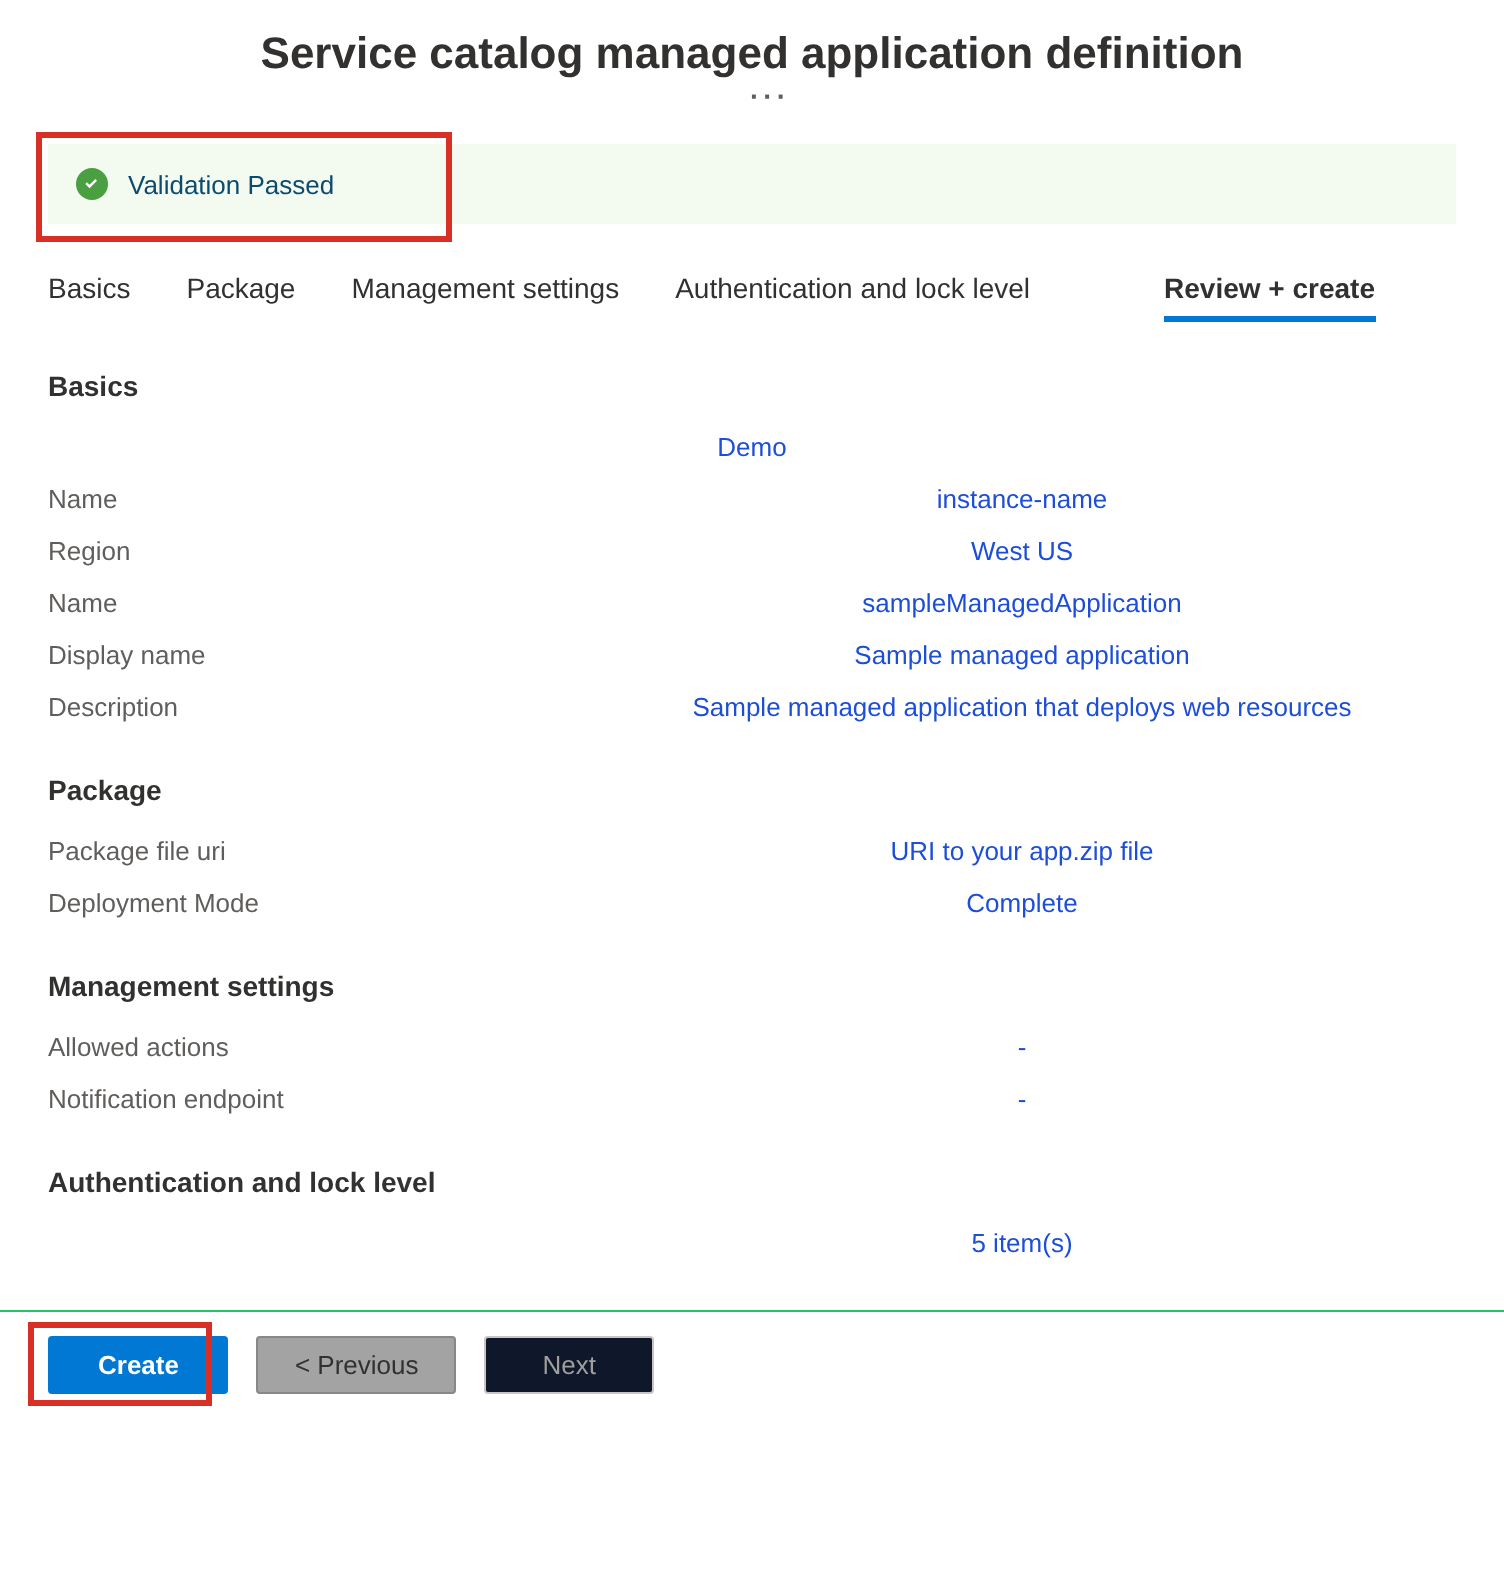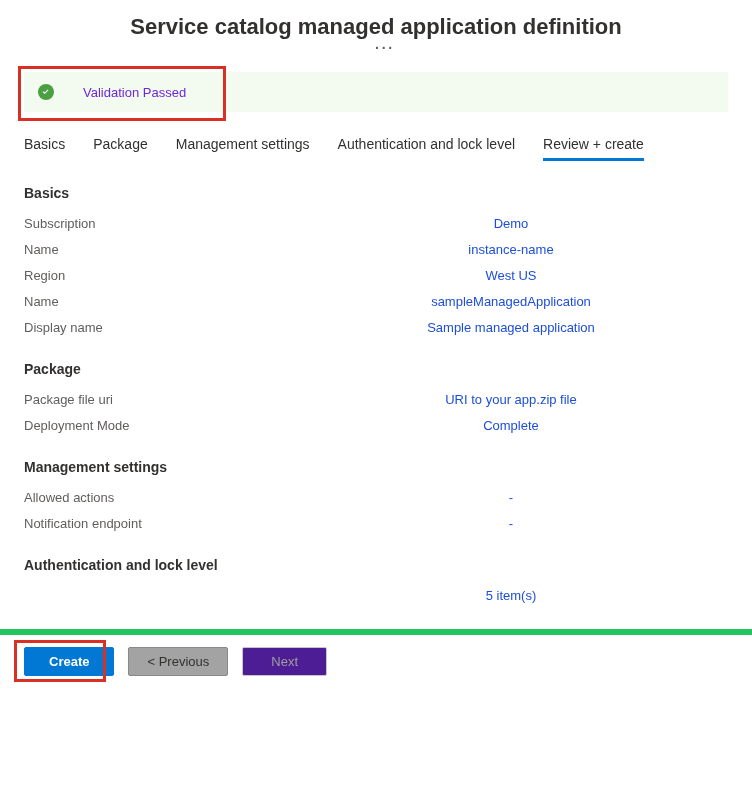--- a/index.html
+++ b/index.html
@@ -38,21 +38,21 @@
       height: 16px;
       border-radius: 50%;
       background: #4aa040;
       display: inline-flex;
       align-items: center;
       justify-content: center;
       margin-right: 10px;
       flex-shrink: 0;
     }
     .validation-icon svg { width: 10px; height: 10px; fill: #fff; }
-    .validation-text { font-size: 13px; color: #6d28d9; margin-left: 19px; }
+    .validation-text { font-size: 13px; color: #0c4a6e; }
     .highlight-red {
       position: absolute;
       border: 3px solid #d93025;
       pointer-events: none;
     }
     .highlight-validation {
       top: -6px; left: -6px;
       width: 208px; height: 55px;
     }
     .tabs {
@@ -63,22 +63,23 @@
       margin-bottom: 24px;
     }
     .tab {
       font-size: 14px;
       color: #323130;
       padding: 6px 0;
       cursor: pointer;
       border-bottom: 3px solid transparent;
     }
     .tab.active {
-      font-weight: 400;
+      font-weight: 700;
       border-bottom: 3px solid #0078d4;
+      margin-left: 39px;
     }
     .content { padding: 0 24px 20px; }
     .section-header {
       font-weight: 600;
       font-size: 14px;
       margin-top: 20px;
       margin-bottom: 10px;
       color: #323130;
     }
     .section-header:first-child { margin-top: 0; }
@@ -92,21 +93,21 @@
       color: #605e5c;
       font-size: 13px;
     }
     .field-value {
       flex: 1;
       color: #1d4ed8;
       font-size: 13px;
       text-align: center;
     }
     .footer {
-      border-top: 6px solid #22c55e;
+      border-top: 1px solid #22c55e;
       padding: 12px 24px;
       display: flex;
       gap: 14px;
       align-items: center;
       position: relative;
     }
     .btn {
       font-size: 13px;
       padding: 6px 18px;
       border-radius: 2px;
@@ -120,21 +121,21 @@
       border: 1px solid #0078d4;
       font-weight: 600;
       padding: 6px 24px;
     }
     .btn-secondary {
       background: #a3a3a3;
       color: #323130;
       border: 1px solid #8a8886;
     }
     .btn-disabled {
-      background: #4c1d95;
+      background: #0f172a;
       color: #a19f9d;
       border: 1px solid #c8c6c4;
       cursor: default;
       padding: 6px 28px;
     }
     .highlight-create {
       top: 5px; left: 14px;
       width: 92px; height: 42px;
     }
   </style>
@@ -161,38 +162,41 @@
   <div class="tab">Package</div>
   <div class="tab">Management settings</div>
   <div class="tab">Authentication and lock level</div>
   <div class="tab active">Review + create</div>
 </div>
 
 <div class="content">
 
   <div class="section-header">Basics</div>
   <div class="field-row">
-      <div class="field-label">Subscription</div>
       <div class="field-value">Demo</div>
     </div>
   <div class="field-row">
       <div class="field-label">Name</div>
       <div class="field-value">instance-name</div>
     </div>
   <div class="field-row">
       <div class="field-label">Region</div>
       <div class="field-value">West US</div>
     </div>
   <div class="field-row">
       <div class="field-label">Name</div>
       <div class="field-value">sampleManagedApplication</div>
     </div>
   <div class="field-row">
       <div class="field-label">Display name</div>
       <div class="field-value">Sample managed application</div>
+    </div>
+  <div class="field-row">
+      <div class="field-label">Description</div>
+      <div class="field-value">Sample managed application that deploys web resources</div>
     </div>
 
   <div class="section-header">Package</div>
   <div class="field-row">
       <div class="field-label">Package file uri</div>
       <div class="field-value">URI to your app.zip file</div>
     </div>
   <div class="field-row">
       <div class="field-label">Deployment Mode</div>
       <div class="field-value">Complete</div>

